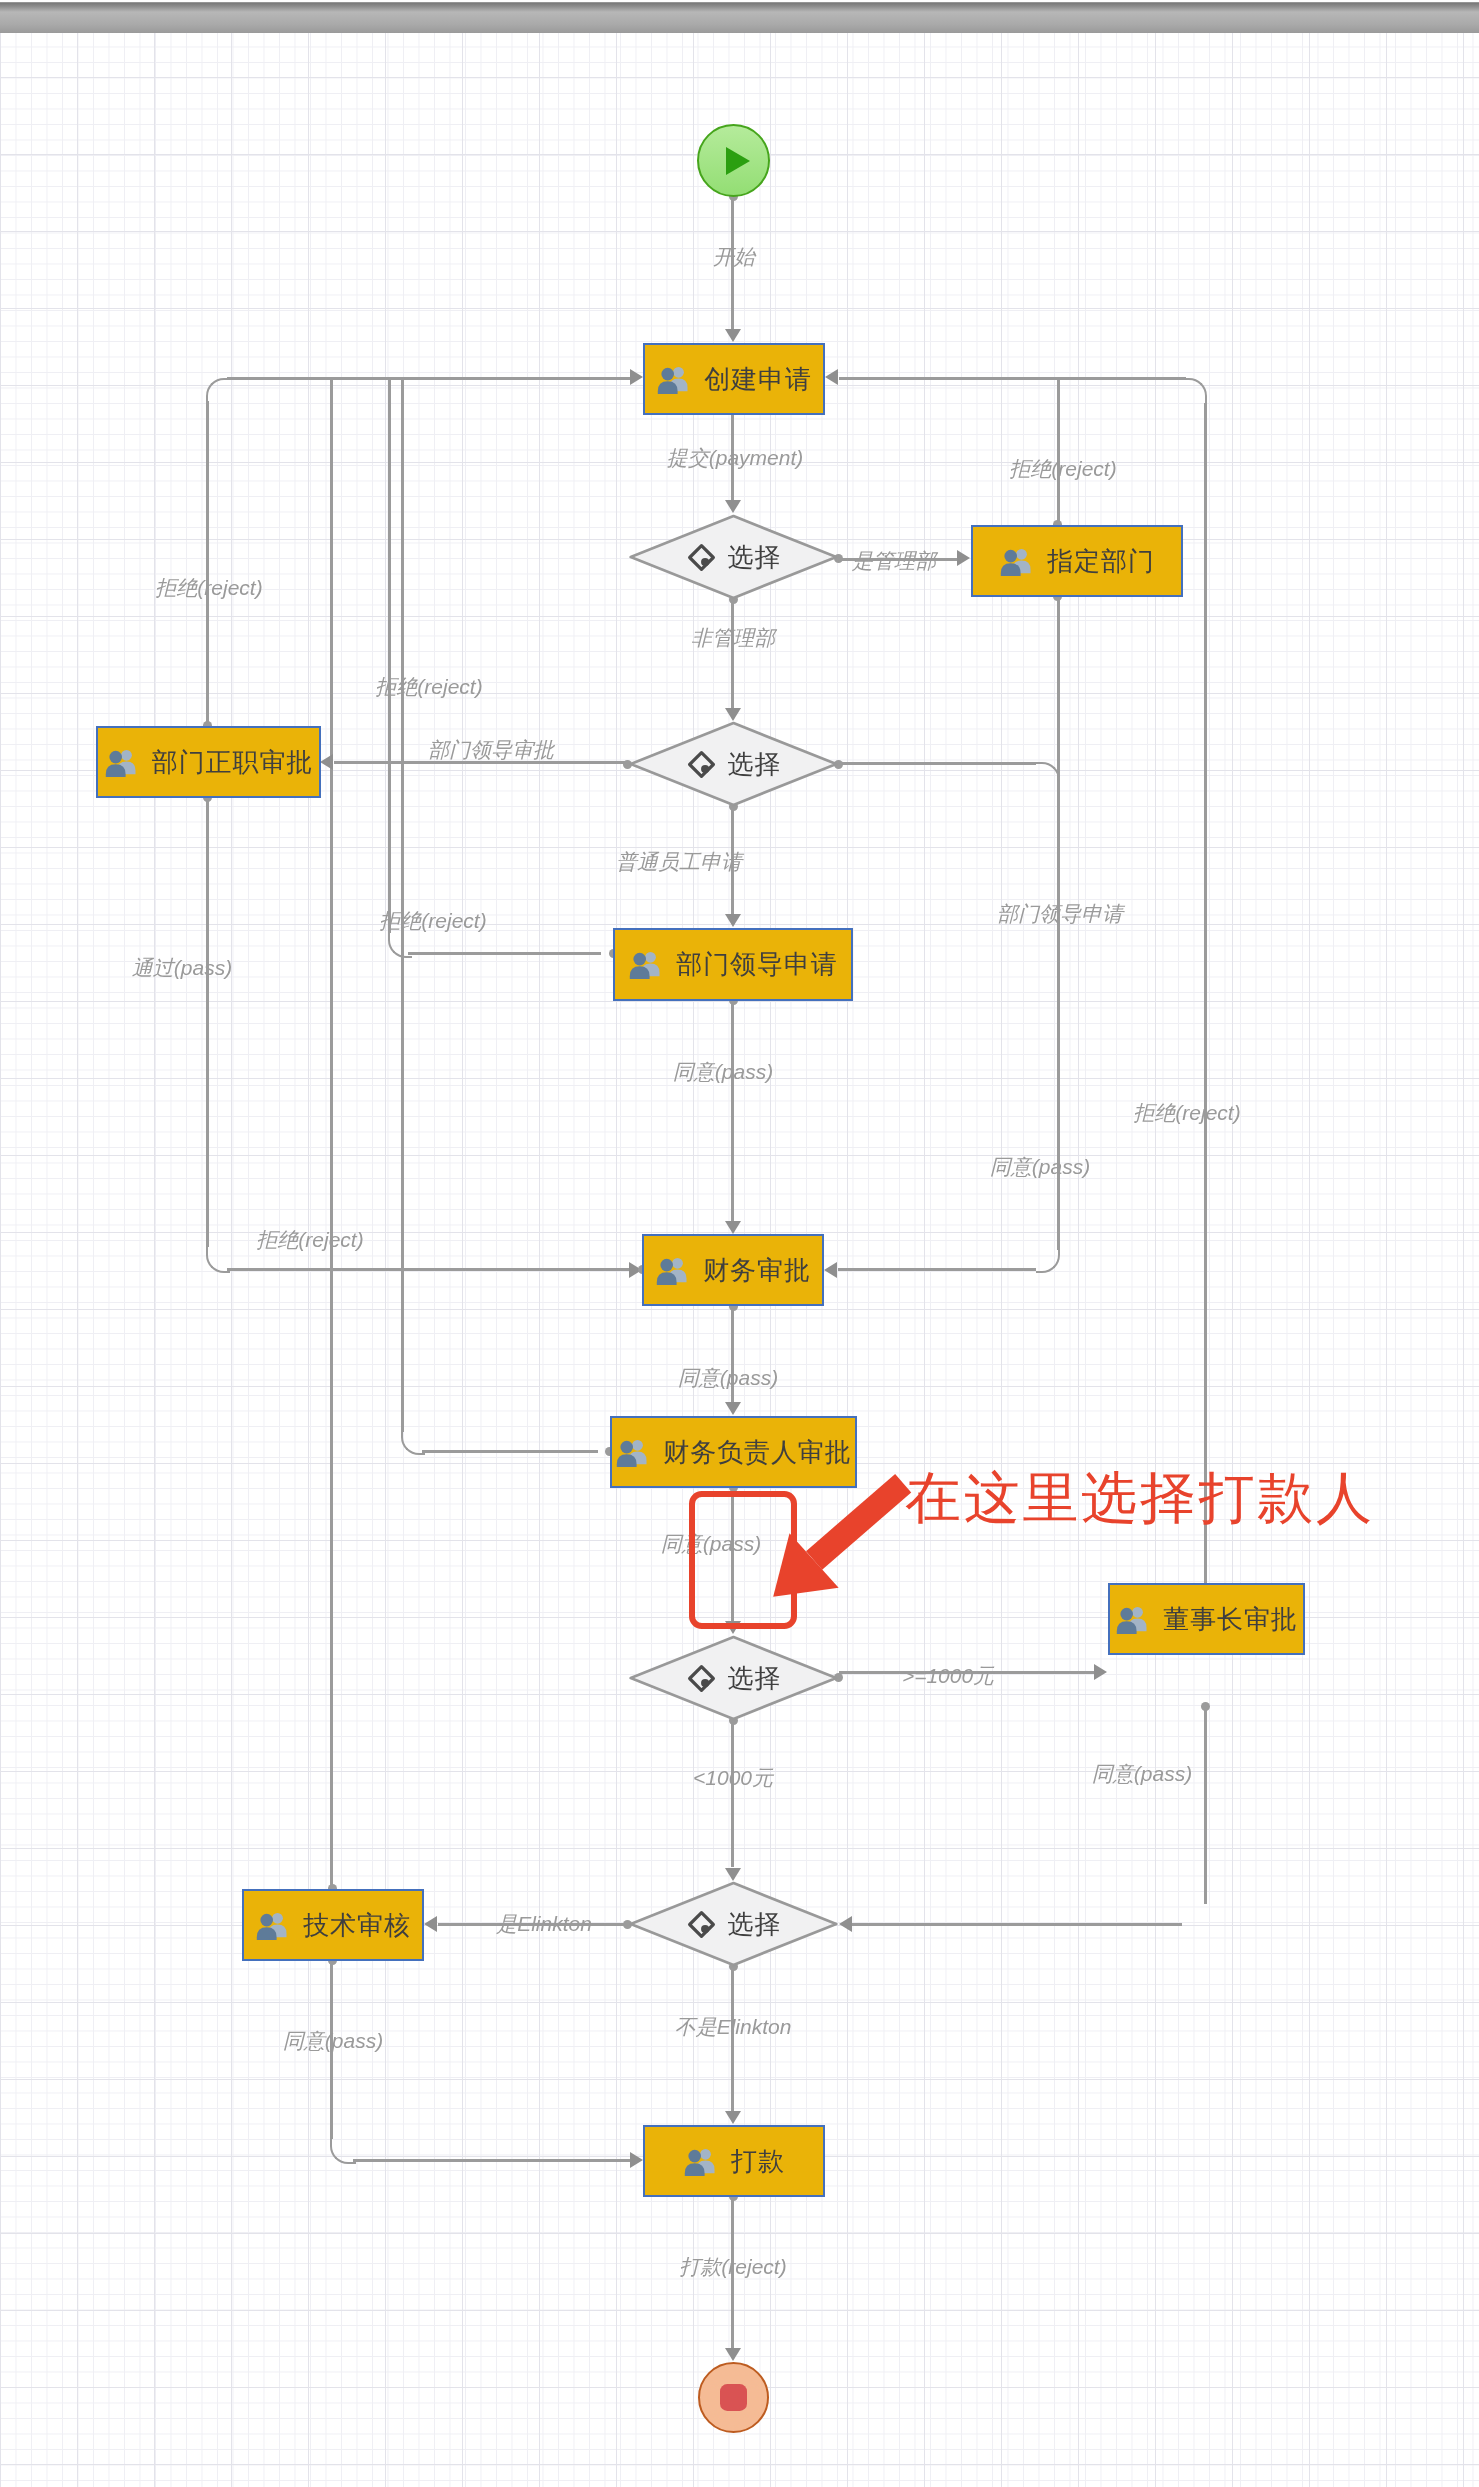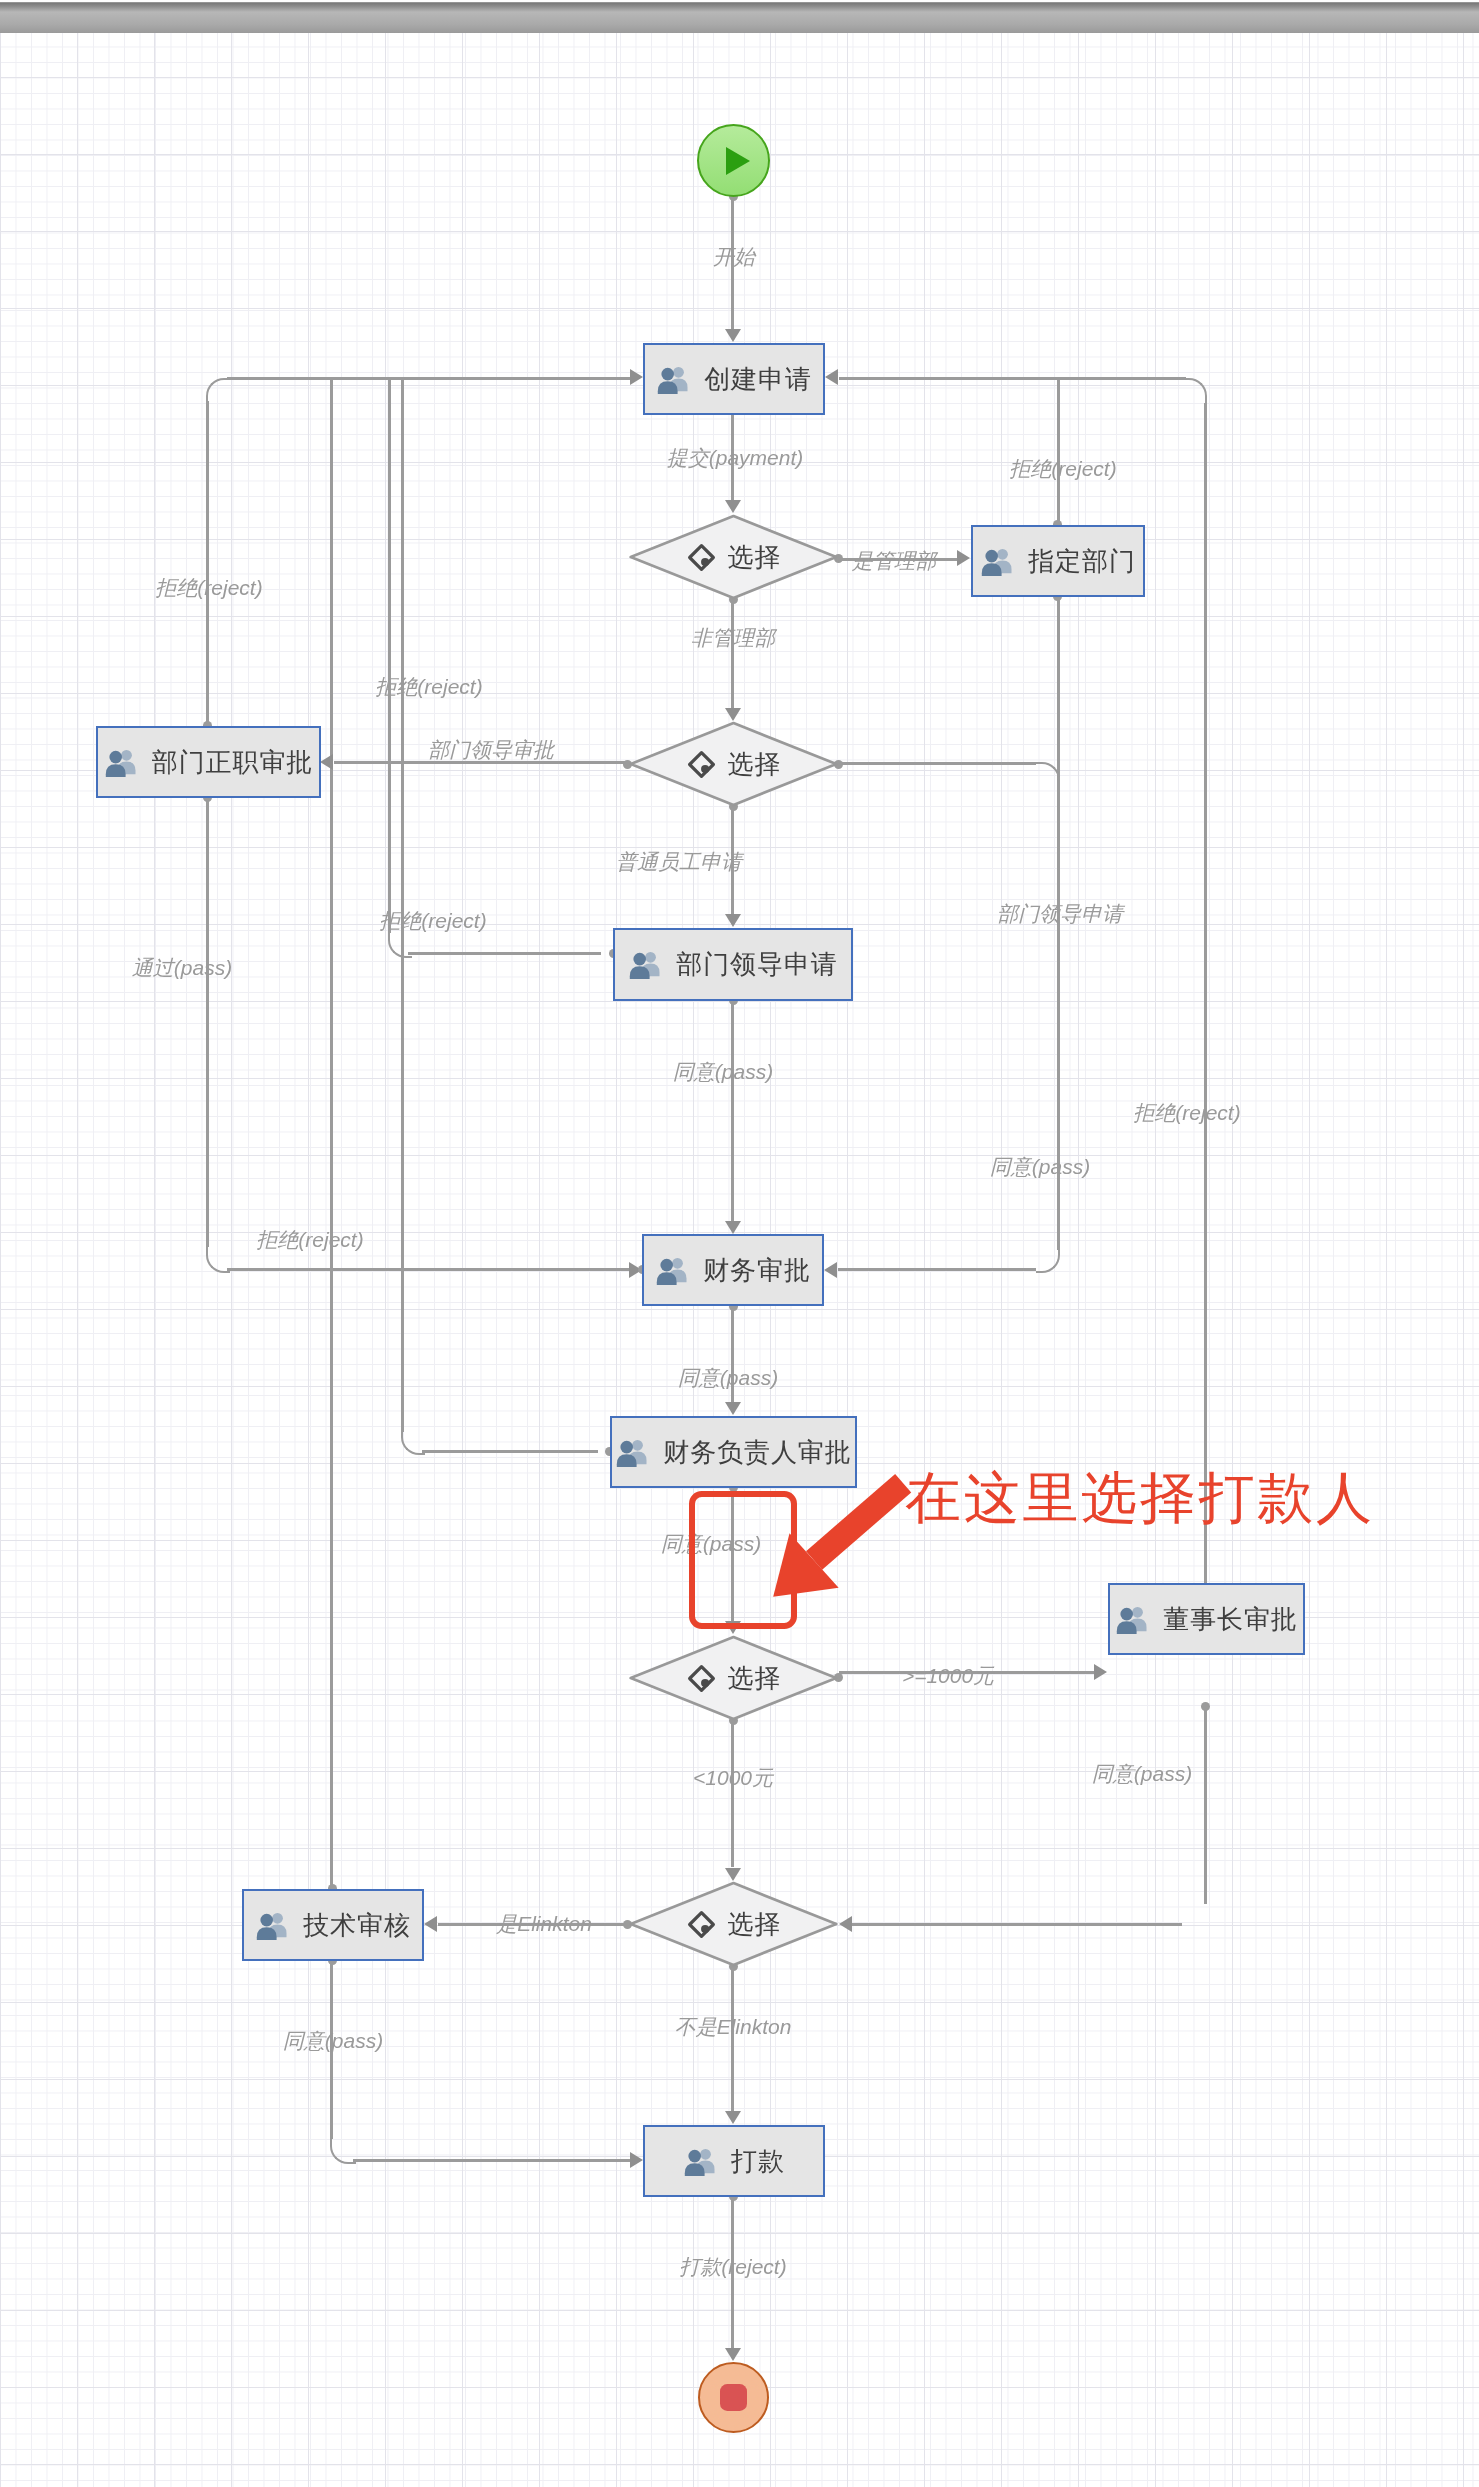--- a/index.html
+++ b/index.html
@@ -26,21 +26,21 @@
   .elb-tl{border-top-width:2.7px;border-left-width:2.7px;border-top-left-radius:18px;}
   .elb-br{border-right-width:2.7px;border-bottom-width:2.7px;border-bottom-right-radius:18px;}
   .elb-bl{border-left-width:2.7px;border-bottom-width:2.7px;border-bottom-left-radius:18px;}
   .dot{position:absolute;width:9px;height:9px;border-radius:50%;background:#9b9b9b;}
   .aD{position:absolute;width:0;height:0;border-left:8.2px solid transparent;border-right:8.2px solid transparent;border-top:13.6px solid #8f8f8f;}
   .aR{position:absolute;width:0;height:0;border-top:8.2px solid transparent;border-bottom:8.2px solid transparent;border-left:13.6px solid #8f8f8f;}
   .aL{position:absolute;width:0;height:0;border-top:8.2px solid transparent;border-bottom:8.2px solid transparent;border-right:13.6px solid #8f8f8f;}
   
   .pnode{
     position:absolute;display:flex;align-items:center;justify-content:center;gap:12px;
-    background:#e5e5e5;border:2.7px solid #4470bd;box-sizing:border-box;
+    background:#eab308;border:2.7px solid #4470bd;box-sizing:border-box;
     color:#3f3f3f;font-size:26px;letter-spacing:0.9px;white-space:nowrap;
   }
   .diamond{position:absolute;}
   .diamond .dshape{position:absolute;left:0;top:0;}
   .dcontent{position:absolute;left:0;top:0;width:100%;height:100%;display:flex;align-items:center;justify-content:center;gap:11px;color:#3f3f3f;font-size:26px;letter-spacing:0.9px;}
   .startnode{
     position:absolute;width:73px;height:73px;border-radius:50%;box-sizing:border-box;
     border:2.7px solid #46a51c;background:linear-gradient(180deg,#b5eb9b,#93de74);
     display:flex;align-items:center;justify-content:center;
   }
@@ -179,21 +179,21 @@
     <span>
         <svg width="31" height="31" viewBox="0 0 34 34">
           <path d="M17 4 L30 17 L17 30 L4 17 Z" fill="none" stroke="#4a4a4a" stroke-width="3.5" stroke-linejoin="round"></path>
           <circle cx="21" cy="22" r="4.5" fill="#4a4a4a"></circle>
         </svg>
       </span>
     <span>选择</span>
   </div>
 </div>
 
-<div class="pnode" style="left:971px;top:525px;width:174px;height:72px">
+<div class="pnode" style="left:971px;top:525px;width:212px;height:72px">
   <span>
       <svg width="36" height="31" viewBox="0 0 40 34">
         <circle cx="25" cy="9" r="6" fill="#a3b4c6"></circle>
         <path d="M15 26 q0 -10 10 -10 q10 0 10 10 l0 4 l-20 0 z" fill="#a3b4c6"></path>
         <circle cx="13" cy="11" r="7" fill="#5e7b99"></circle>
         <path d="M2 30 q0 -11 11 -11 q11 0 11 11 l0 3 l-22 0 z" fill="#5e7b99"></path>
       </svg>
     </span>
   <span>指定部门</span>
 </div>

